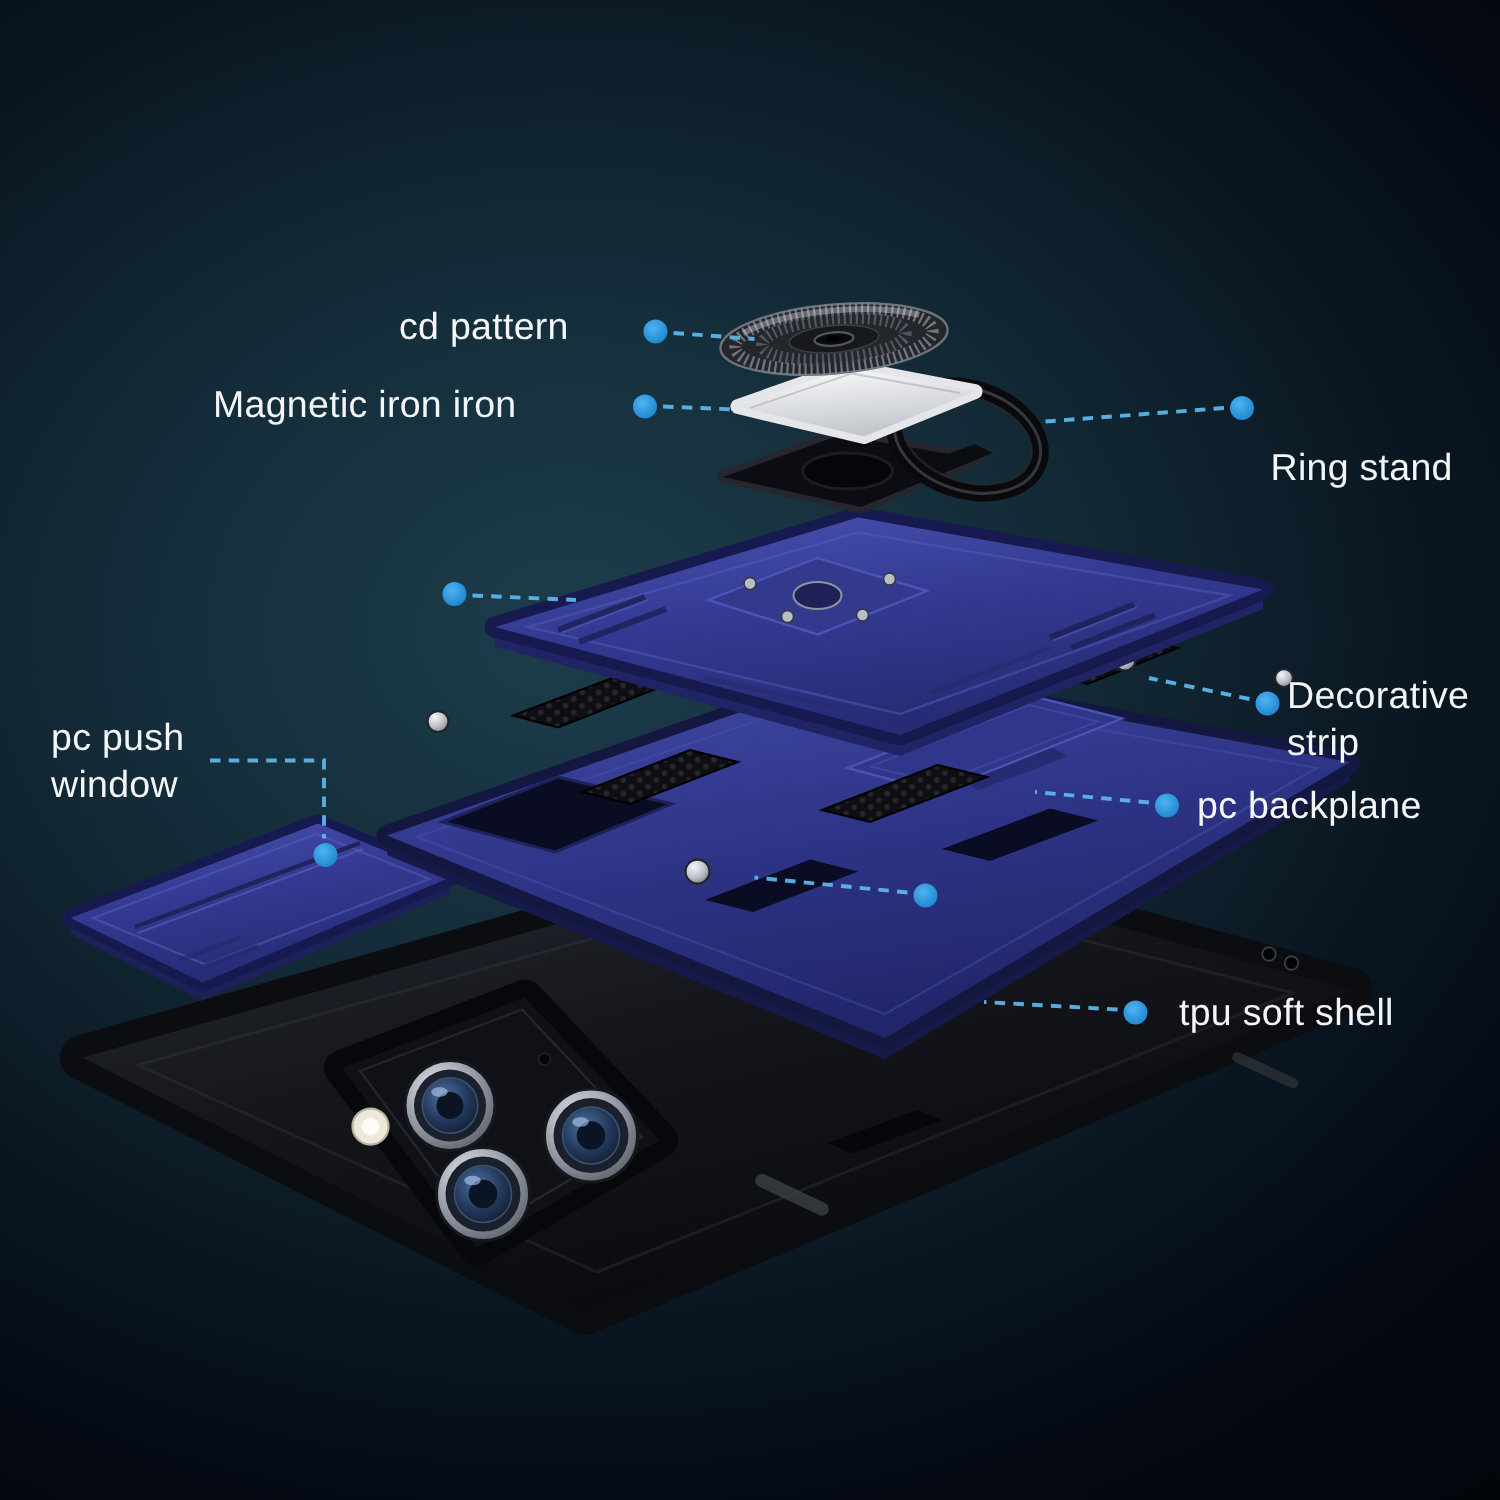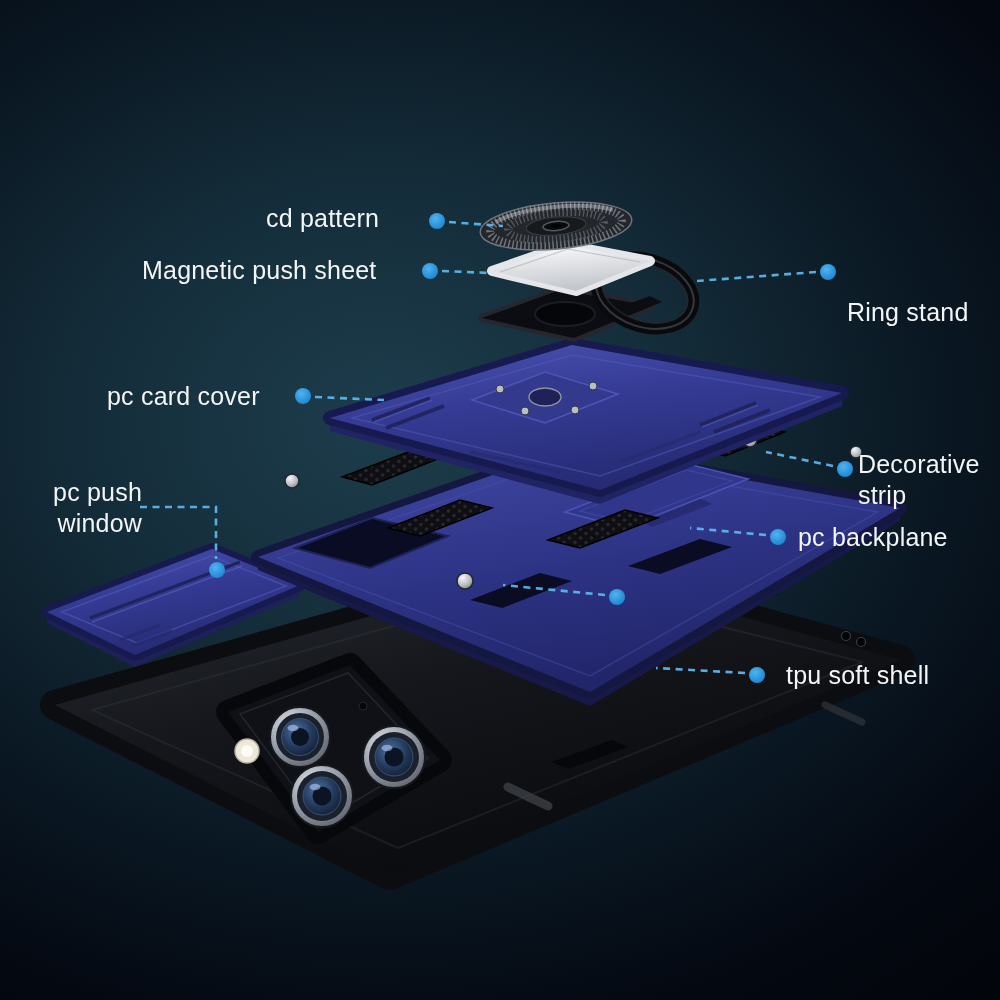--- a/index.html
+++ b/index.html
@@ -10,21 +10,21 @@
   }
   svg.render{position:absolute;left:0;top:0;}
   .label{
     position:absolute;color:#f3f5f7;font-size:25px;line-height:1.22;
     letter-spacing:.2px;font-family:"Liberation Sans",sans-serif;
   }
   .lbl-cd-pattern{left:266px;top:203px;}
   .lbl-magnetic-iron-sheet{left:142px;top:255px;}
   .lbl-ring-stand{left:847px;top:257px;margin-top:40px;}
   .lbl-pc-card-cover{left:107px;top:381px;}
-  .lbl-pc-push-window{left:34px;top:477px;width:108px;text-align:right;}
+  .lbl-pc-push-window{left:34px;top:477px;width:108px;}
   .lbl-decorative-strip{left:858px;top:449px;width:132px;}
   .lbl-pc-backplane{left:798px;top:522px;}
   .lbl-tpu-decorative-screws{left:637px;top:582px;}
   .lbl-tpu-soft-shell{left:786px;top:660px;text-align:right;}
 </style>
 </head>
 <body>
 
 <div class="stage">
 
@@ -231,21 +231,20 @@
       <circle cx="303" cy="396" r="8"></circle>
       <circle cx="217" cy="570" r="8"></circle>
       <circle cx="845" cy="469" r="8"></circle>
       <circle cx="778" cy="537" r="8"></circle>
       <circle cx="617" cy="597" r="8"></circle>
       <circle cx="757" cy="675" r="8"></circle>
     </g>
   </svg>
 
   <div class="label lbl-cd-pattern">cd pattern</div>
-  <div class="label lbl-magnetic-iron-sheet">Magnetic push sheet</div>
+  <div class="label lbl-magnetic-iron-sheet">Magnetic iron iron</div>
   <div class="label lbl-ring-stand">Ring stand</div>
-  <div class="label lbl-pc-card-cover">pc card cover</div>
   <div class="label lbl-pc-push-window">pc push window</div>
   <div class="label lbl-decorative-strip">Decorative strip</div>
   <div class="label lbl-pc-backplane">pc backplane</div>
   <div class="label lbl-tpu-soft-shell">tpu soft shell</div>
 
 </div>
 
 </body></html>

